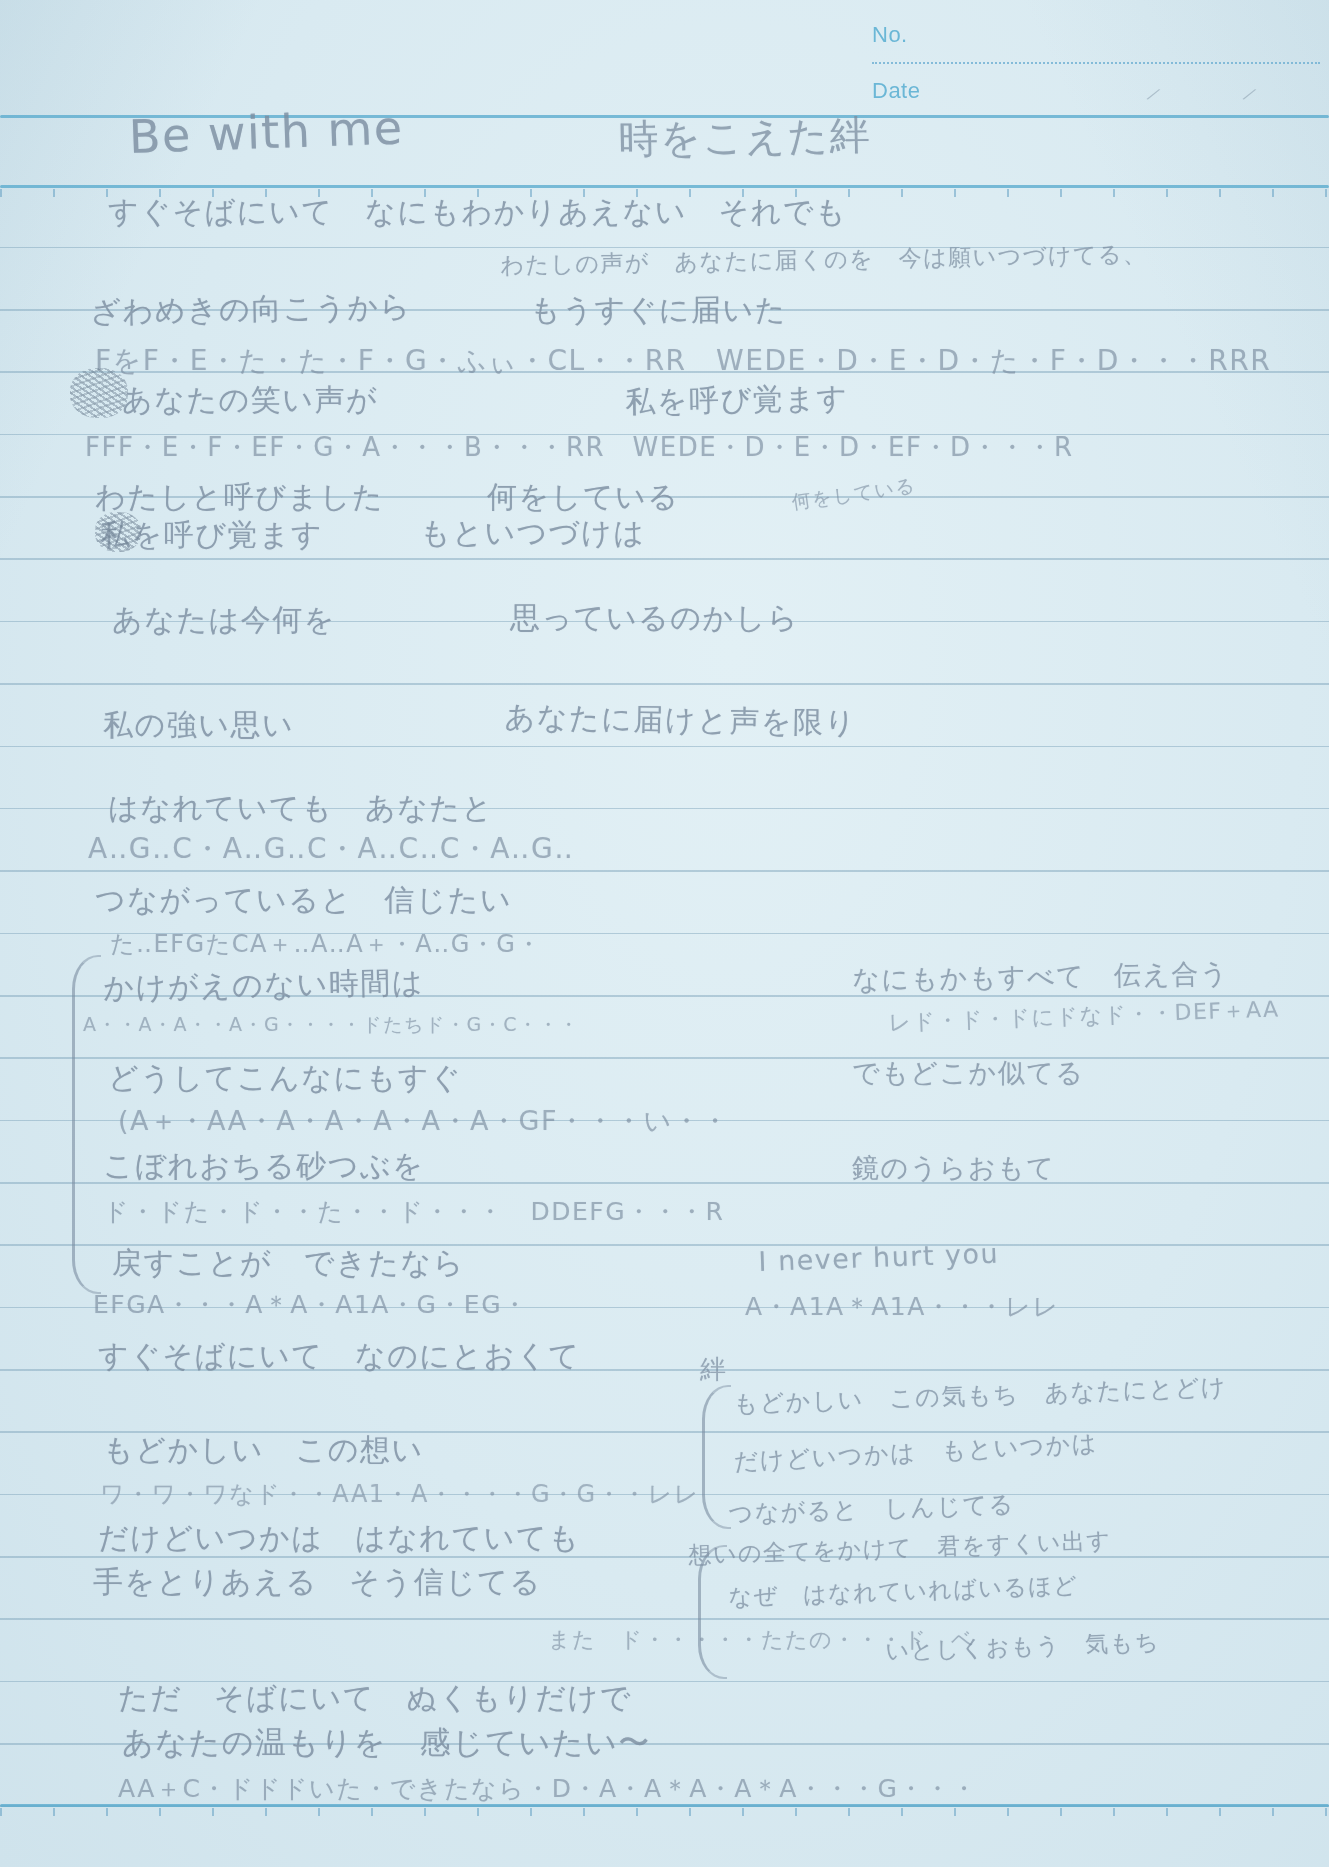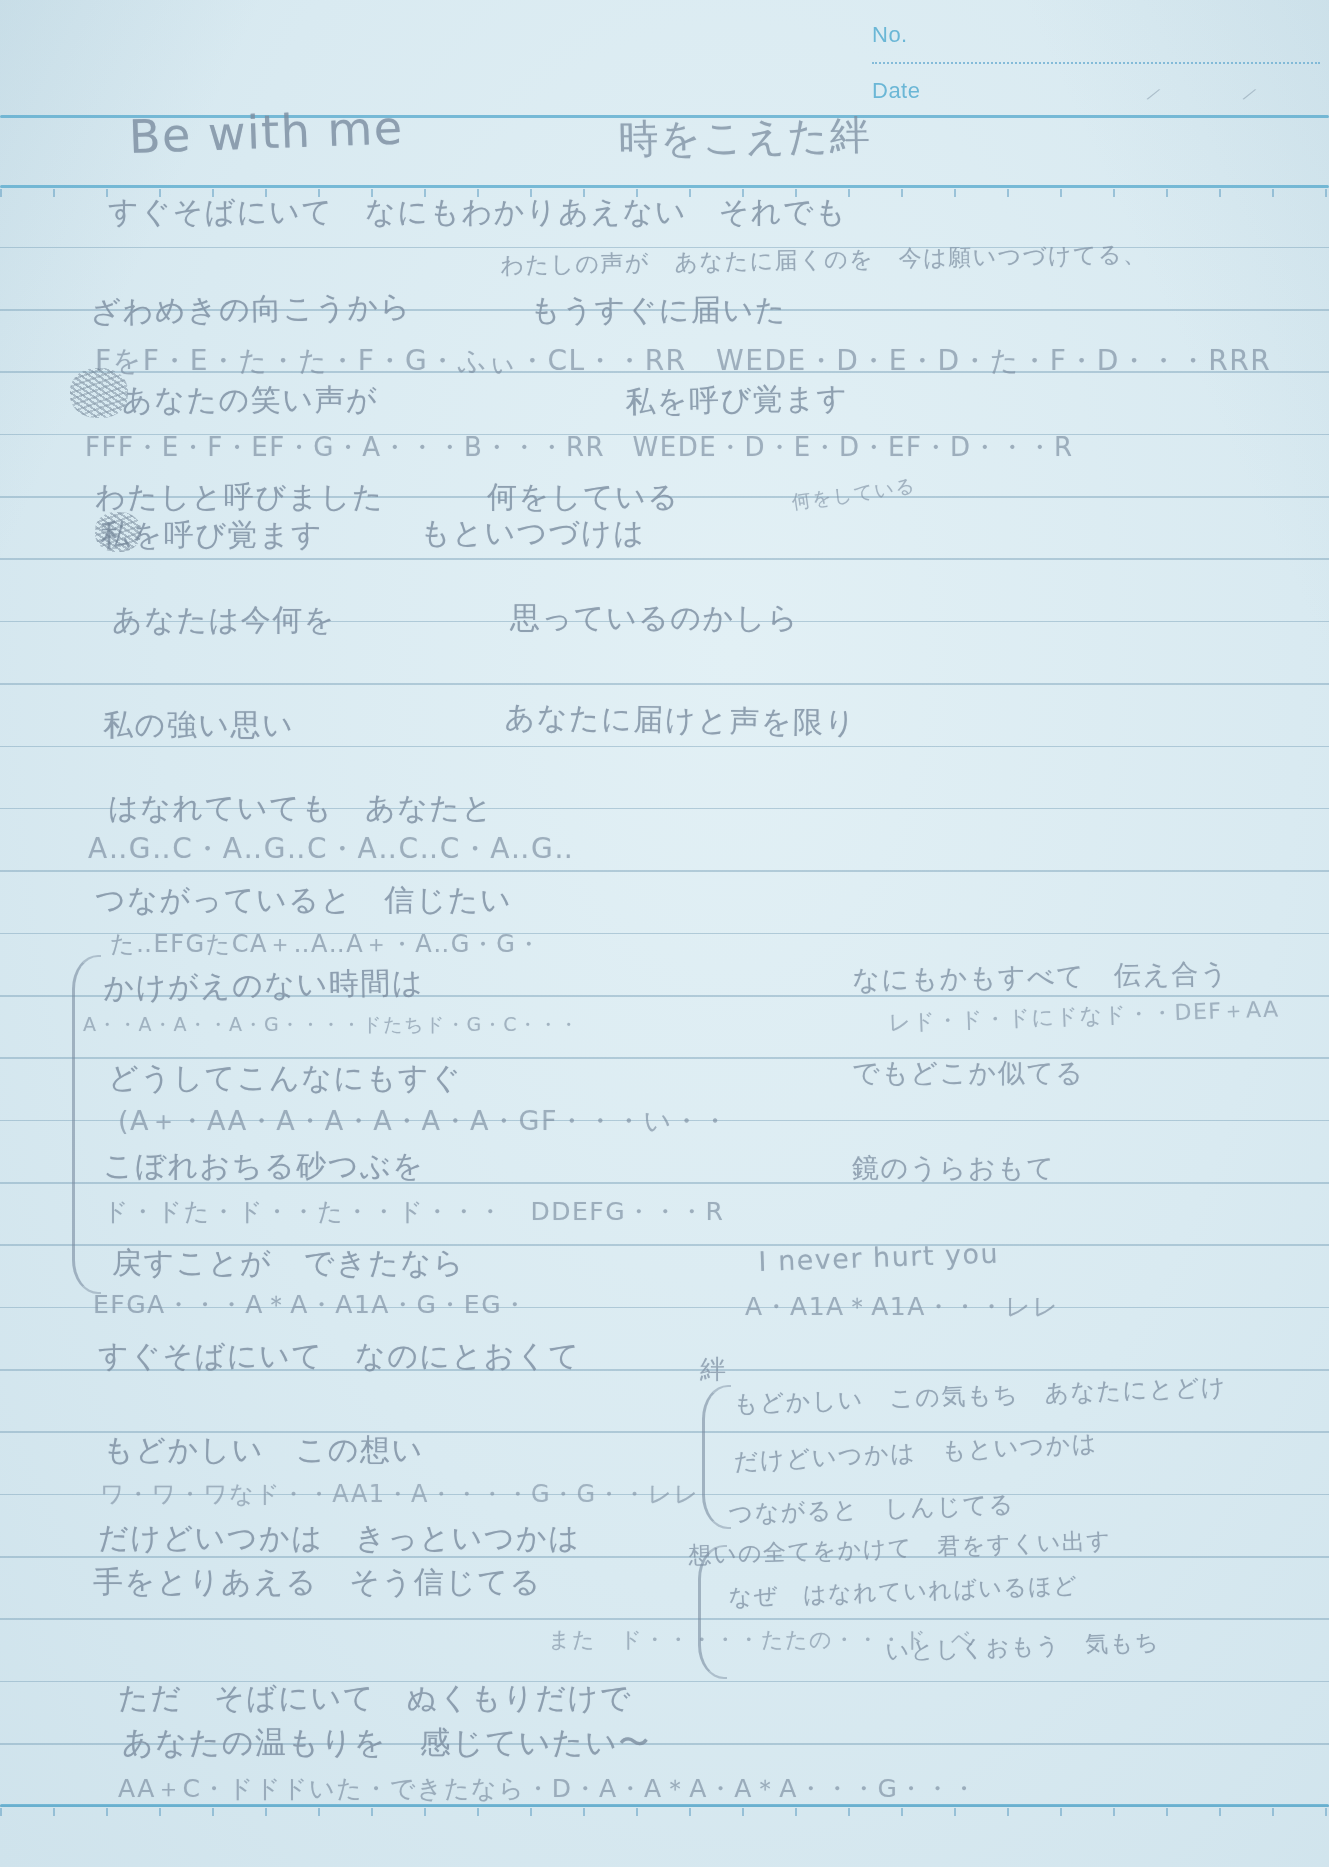--- a/index.html
+++ b/index.html
@@ -112,21 +112,21 @@
       <span class="hand" style="left: 758px; top: 1246px; font-size: 27px; opacity: 0.7; transform: rotate(-2deg);">I never hurt you</span>
       <span class="hand" style="left: 93px; top: 1288px; font-size: 25px; opacity: 0.65; transform: rotate(0deg);">EFGA・・・A＊A・A1A・G・EG・</span>
       <span class="hand" style="left: 745px; top: 1290px; font-size: 25px; opacity: 0.65; transform: rotate(0deg);">A・A1A＊A1A・・・レレ</span>
       <span class="hand" style="left: 98px; top: 1336px; font-size: 30px; opacity: 0.8; transform: rotate(0deg);">すぐそばにいて　なのにとおくて</span>
       <span class="hand" style="left: 700px; top: 1352px; font-size: 26px; opacity: 0.7; transform: rotate(0deg);">絆</span>
       <span class="hand" style="left: 733px; top: 1388px; font-size: 24px; opacity: 0.72; transform: rotate(-2deg);">もどかしい　この気もち　あなたにとどけ</span>
       <span class="hand" style="left: 103px; top: 1430px; font-size: 30px; opacity: 0.8; transform: rotate(0deg);">もどかしい　この想い</span>
       <span class="hand" style="left: 733px; top: 1446px; font-size: 24px; opacity: 0.72; transform: rotate(-3deg);">だけどいつかは　もといつかは</span>
       <span class="hand" style="left: 100px; top: 1478px; font-size: 24px; opacity: 0.6; transform: rotate(0deg);">ワ・ワ・ワなド・・AA1・A・・・・G・G・・レレ</span>
       <span class="hand" style="left: 728px; top: 1498px; font-size: 24px; opacity: 0.72; transform: rotate(-2deg);">つながると　しんじてる</span>
-      <span class="hand" style="left: 98px; top: 1518px; font-size: 30px; opacity: 0.8; transform: rotate(0deg);">だけどいつかは　きっといつかは</span>
+      <span class="hand" style="left: 98px; top: 1518px; font-size: 30px; opacity: 0.8; transform: rotate(0deg);">だけどいつかは　はなれていても</span>
       <span class="hand" style="left: 688px; top: 1540px; font-size: 23px; opacity: 0.72; transform: rotate(-2deg);">想いの全てをかけて　君をすくい出す</span>
       <span class="hand" style="left: 93px; top: 1562px; font-size: 30px; opacity: 0.8; transform: rotate(0deg);">手をとりあえる　そう信じてる</span>
       <span class="hand" style="left: 728px; top: 1582px; font-size: 23px; opacity: 0.72; transform: rotate(-2deg);">なぜ　はなれていればいるほど</span>
       <span class="hand" style="left: 548px; top: 1625px; font-size: 22px; opacity: 0.6; transform: rotate(0deg);">また　ド・・・・・たたの・・・ド　ベ</span>
       <span class="hand" style="left: 885px; top: 1636px; font-size: 23px; opacity: 0.72; transform: rotate(-2deg);">いとしくおもう　気もち</span>
       <span class="hand" style="left: 118px; top: 1678px; font-size: 30px; opacity: 0.8; transform: rotate(0deg);">ただ　そばにいて　ぬくもりだけで</span>
       <span class="hand" style="left: 122px; top: 1722px; font-size: 31px; opacity: 0.8; transform: rotate(0deg);">あなたの温もりを　感じていたい〜</span>
       <span class="hand" style="left: 118px; top: 1772px; font-size: 25px; opacity: 0.65; transform: rotate(0deg);">AA＋C・ドドドいた・できたなら・D・A・A＊A・A＊A・・・G・・・</span>
       <div class="bracket" style="left: 72px; top: 955px; height: 335px;"></div>
       <div class="bracket" style="left: 702px; top: 1385px; height: 140px;"></div>

